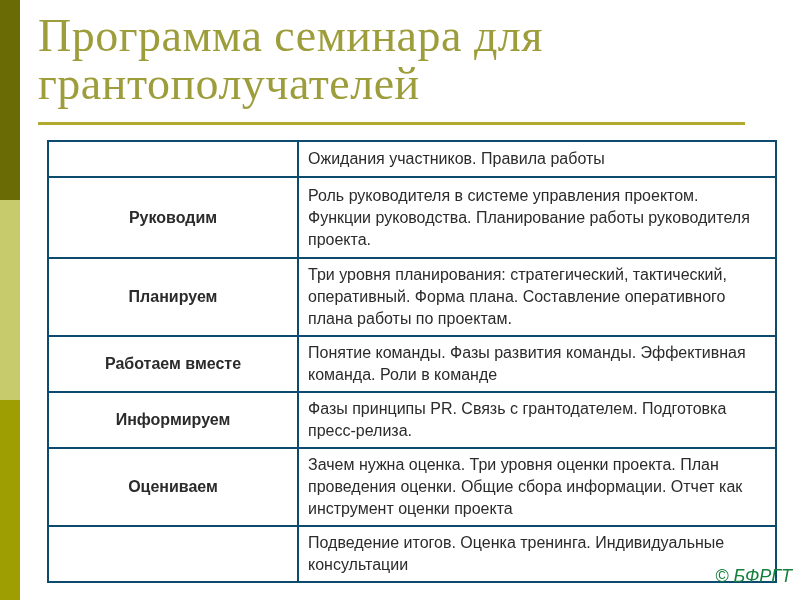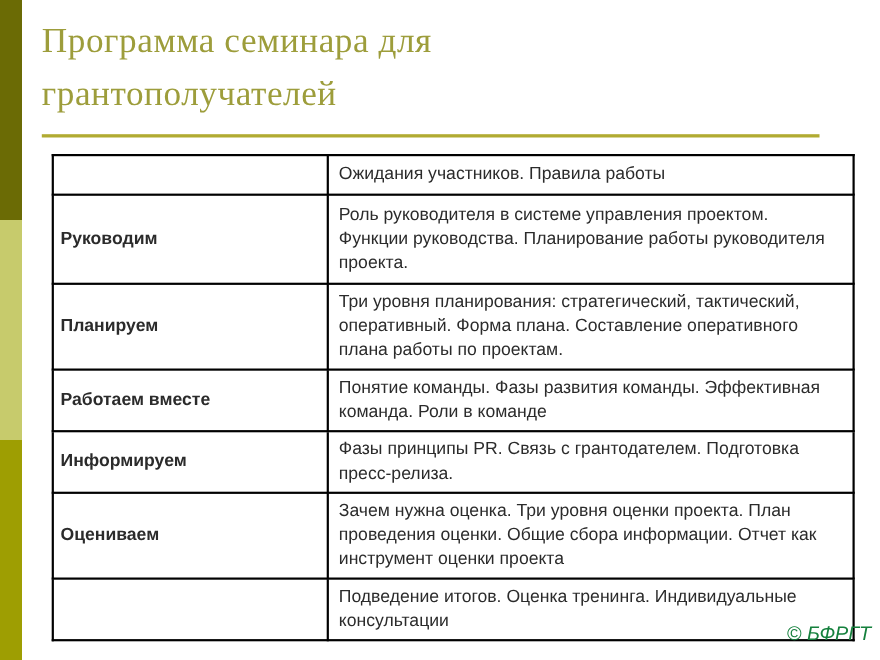--- a/index.html
+++ b/index.html
@@ -25,21 +25,21 @@
   .accent-light  { top: 200px; height: 200px; background: #c7cb6c; }
   .accent-medium { top: 400px; height: 200px; background: #9e9e02; }
 
   
   .title {
     position: absolute;
     left: 38px;
     top: 12px;
     width: 700px;
     font-family: "Liberation Serif", "DejaVu Serif", serif;
-    font-size: 32px;
+    font-size: 46px;
     line-height: 48px;
     color: #9d9d3b;
     letter-spacing: 0.5px;
   }
   .title-underline {
     position: absolute;
     left: 38px;
     top: 122px;
     width: 707px;
     height: 3px;
@@ -52,27 +52,27 @@
     left: 47px;
     top: 140px;
     width: 693px;
     border-collapse: collapse;
     table-layout: fixed;
     font-size: 16px;
     line-height: 22px;
     color: #2b2b2b;
   }
   table.program td {
-    border: 2px solid #000000;
+    border: 2px solid #0c4a6e;
     vertical-align: middle;
     overflow: hidden;
   }
   td.label-cell {
     width: 236px;
-    text-align: left;
+    text-align: center;
     font-weight: bold;
     padding: 2px 6px;
   }
   td.content-cell {
     width: 457px;
     text-align: left;
     padding: 5px 10px 5px 9px;
   }
   tr.r1 { height: 36px; }
   tr.r2 { height: 81px; }

